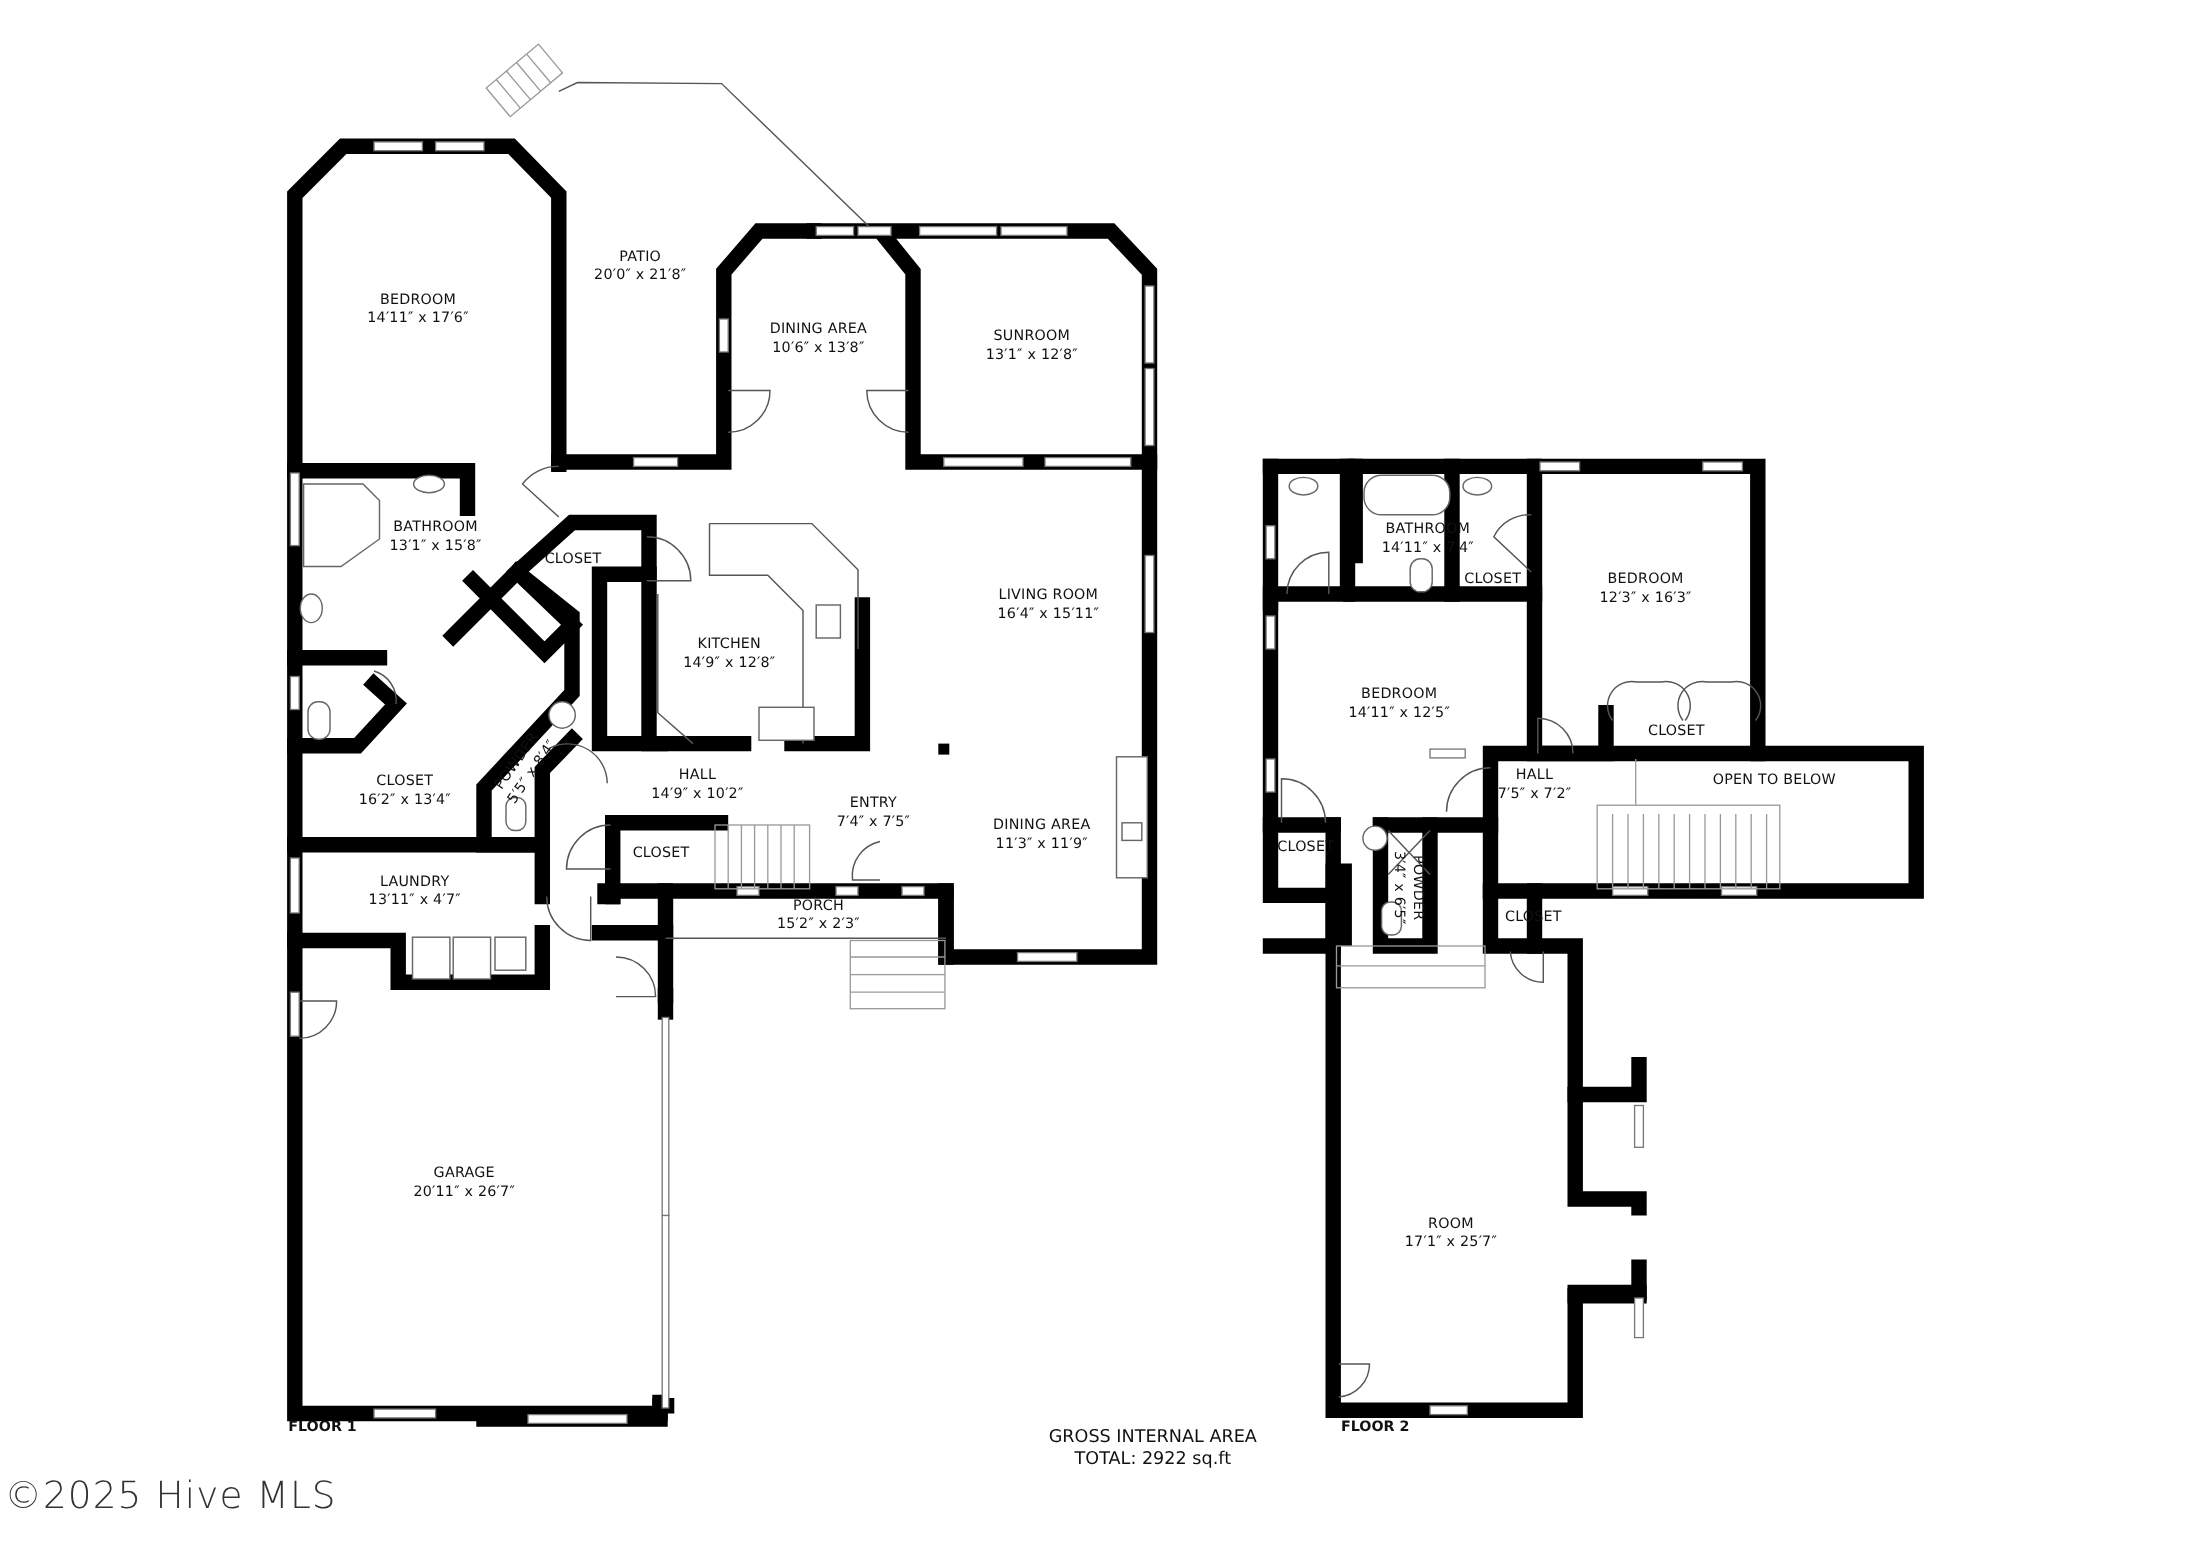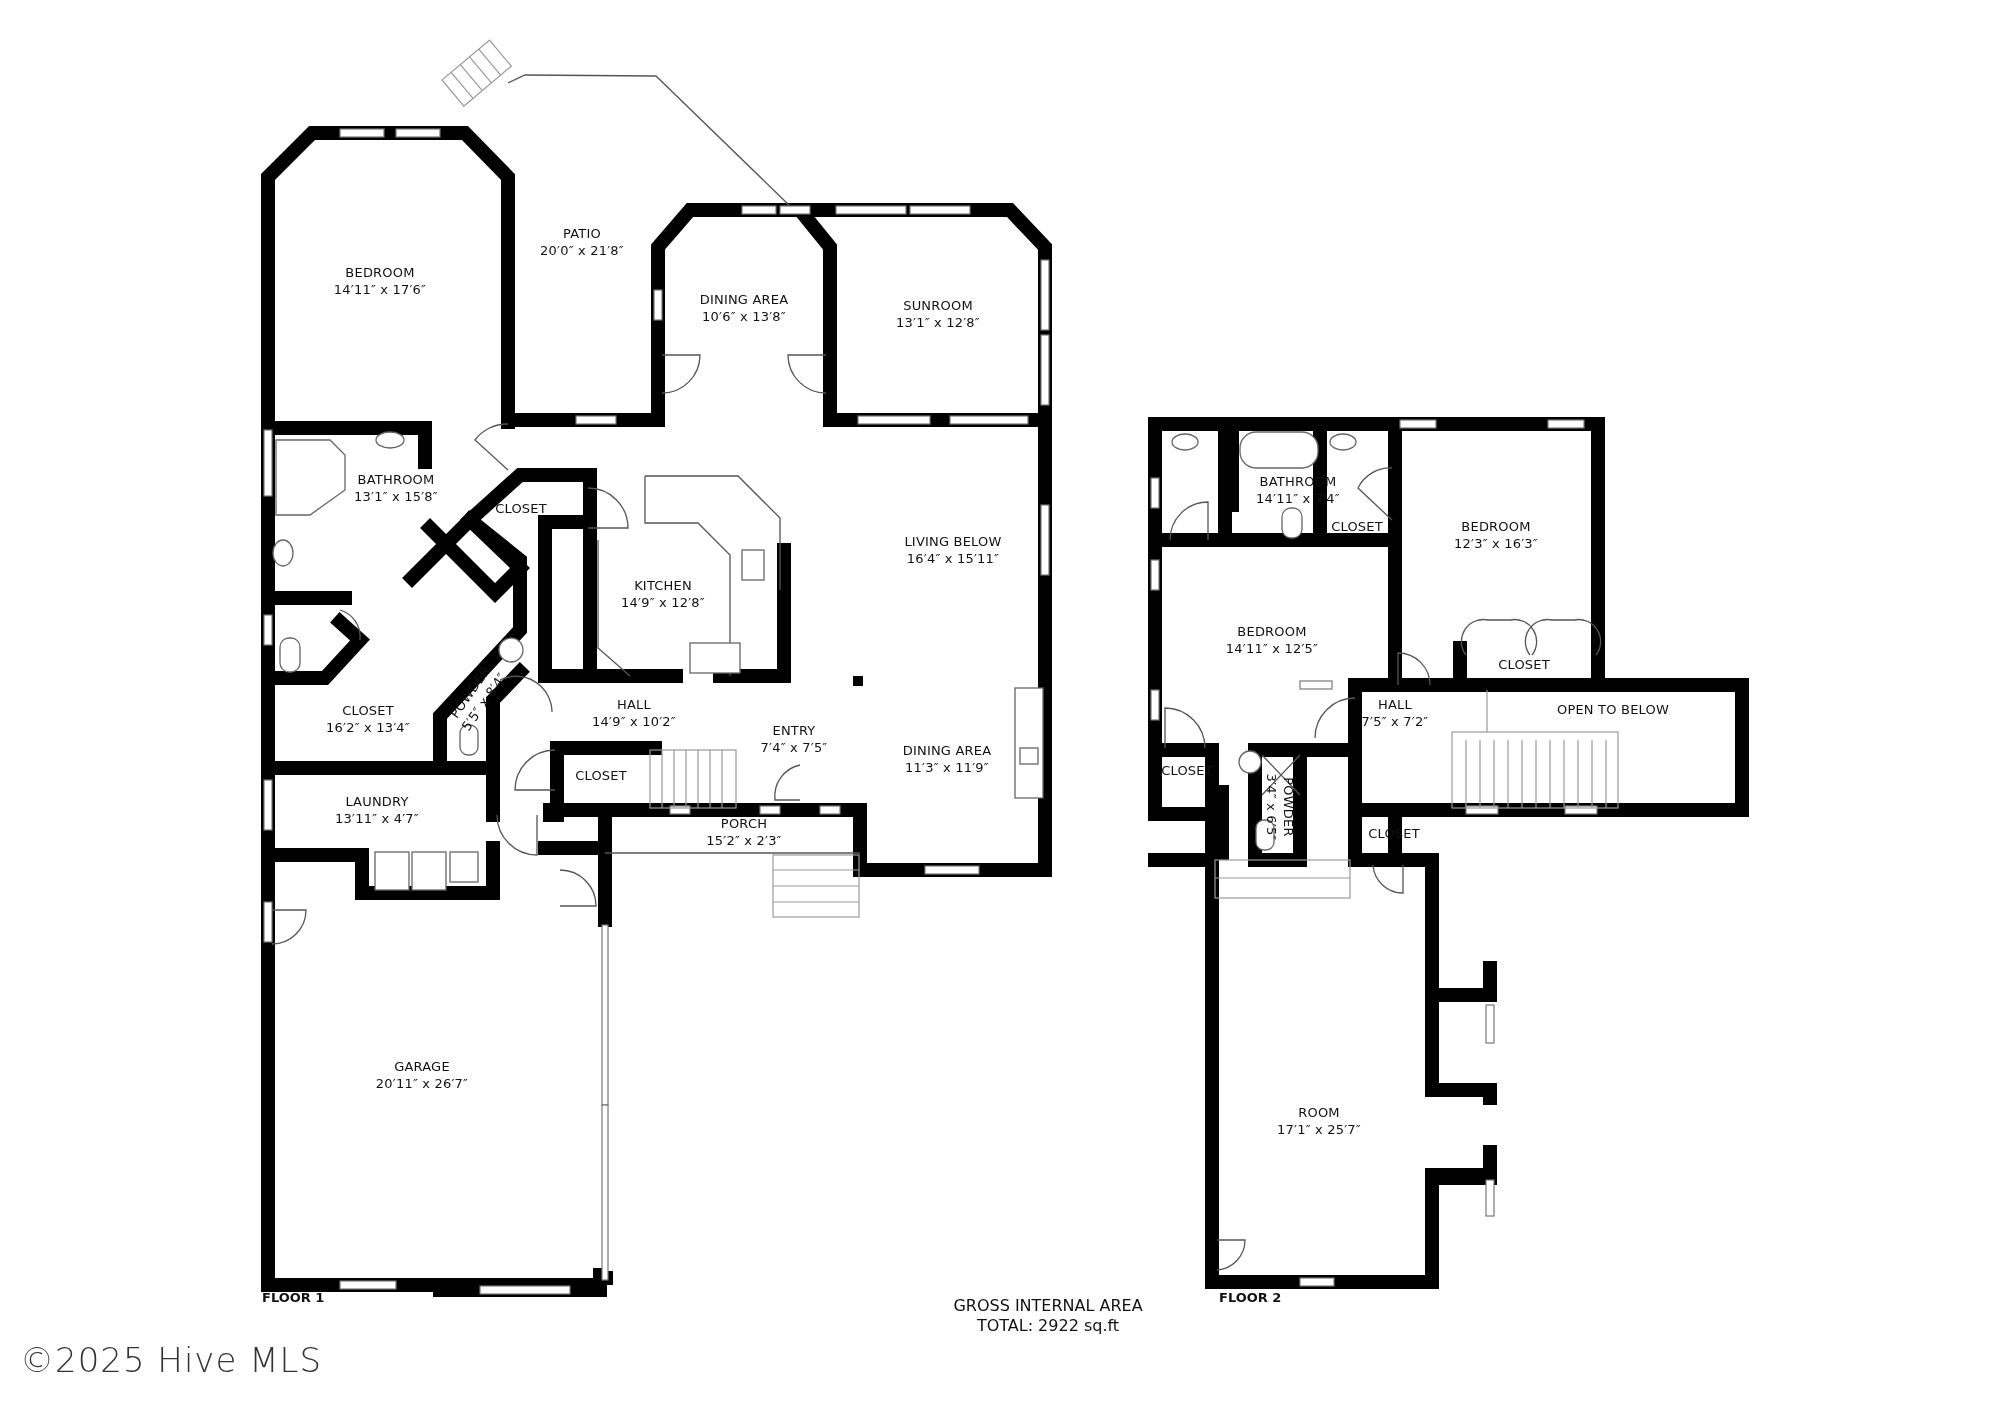--- a/index.html
+++ b/index.html
@@ -13,21 +13,21 @@
   .stair{fill:none;stroke:#999;stroke-width:1.2;}
   .fix{fill:#fff;stroke:#666;stroke-width:1.3;}
   .lbl{position:absolute;text-align:center;font-size:13px;line-height:17px;letter-spacing:0.2px;white-space:nowrap;transform:translateX(-50%);}
   .lbl .nm{display:block;}
   .lbl .dm{display:block;}
   .lbl.rot{transform:translateX(-50%) rotate(-55deg);}
   .lbl.rot90{transform:translateX(-50%) rotate(90deg);}
   .floorlbl{position:absolute;font-size:13px;font-weight:bold;}
   .footer{position:absolute;left:0;width:2000px;top:1296px;text-align:center;font-size:16px;line-height:20px;padding-left:48px;}
   .footer .disc{font-size:11px;color:#aaa;margin-top:4px;}
-  .wm{position:absolute;left:20px;top:1340px;font-size:34px;font-weight:200;color:#333;letter-spacing:1px;font-family:"DejaVu Sans",sans-serif;}
+  .wm{position:absolute;left:4px;top:1340px;font-size:34px;font-weight:200;color:#333;letter-spacing:1px;font-family:"DejaVu Sans",sans-serif;}
 </style>
 </head>
 <body>
 
 <svg class="plan" viewBox="0 0 2000 1414" xmlns="http://www.w3.org/2000/svg">
 
   <g>
 
     <polyline class="wl" points="268,428 268,177 312,133 465,133 508,177 508,422"></polyline>
 
@@ -250,21 +250,21 @@
       <span class="dm">13′1″ x 15′8″</span>
     </div>
   <div class="lbl" style="left:521px;top:500px;">
       <span class="nm">CLOSET</span>
     </div>
   <div class="lbl" style="left:663px;top:577px;">
       <span class="nm">KITCHEN</span>
       <span class="dm">14′9″ x 12′8″</span>
     </div>
   <div class="lbl" style="left:953px;top:533px;">
-      <span class="nm">LIVING BELOW</span>
+      <span class="nm">LIVING ROOM</span>
       <span class="dm">16′4″ x 15′11″</span>
     </div>
   <div class="lbl rot" style="left:477px;top:680px;">
       <span class="nm">POWDER</span>
       <span class="dm">5′5″ x 8′4″</span>
     </div>
   <div class="lbl" style="left:368px;top:702px;">
       <span class="nm">CLOSET</span>
       <span class="dm">16′2″ x 13′4″</span>
     </div>

